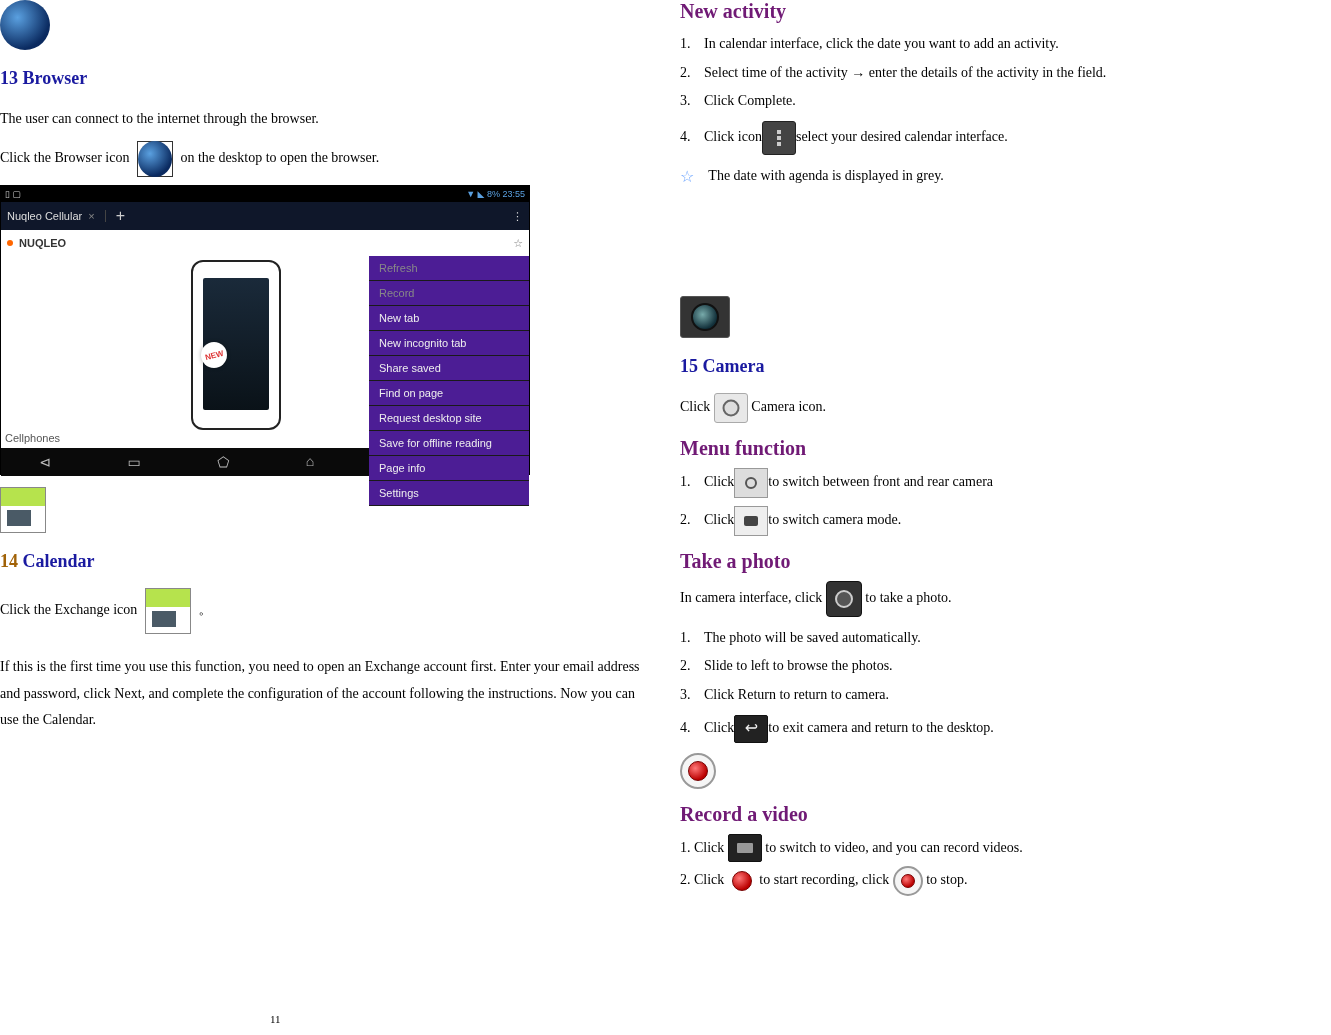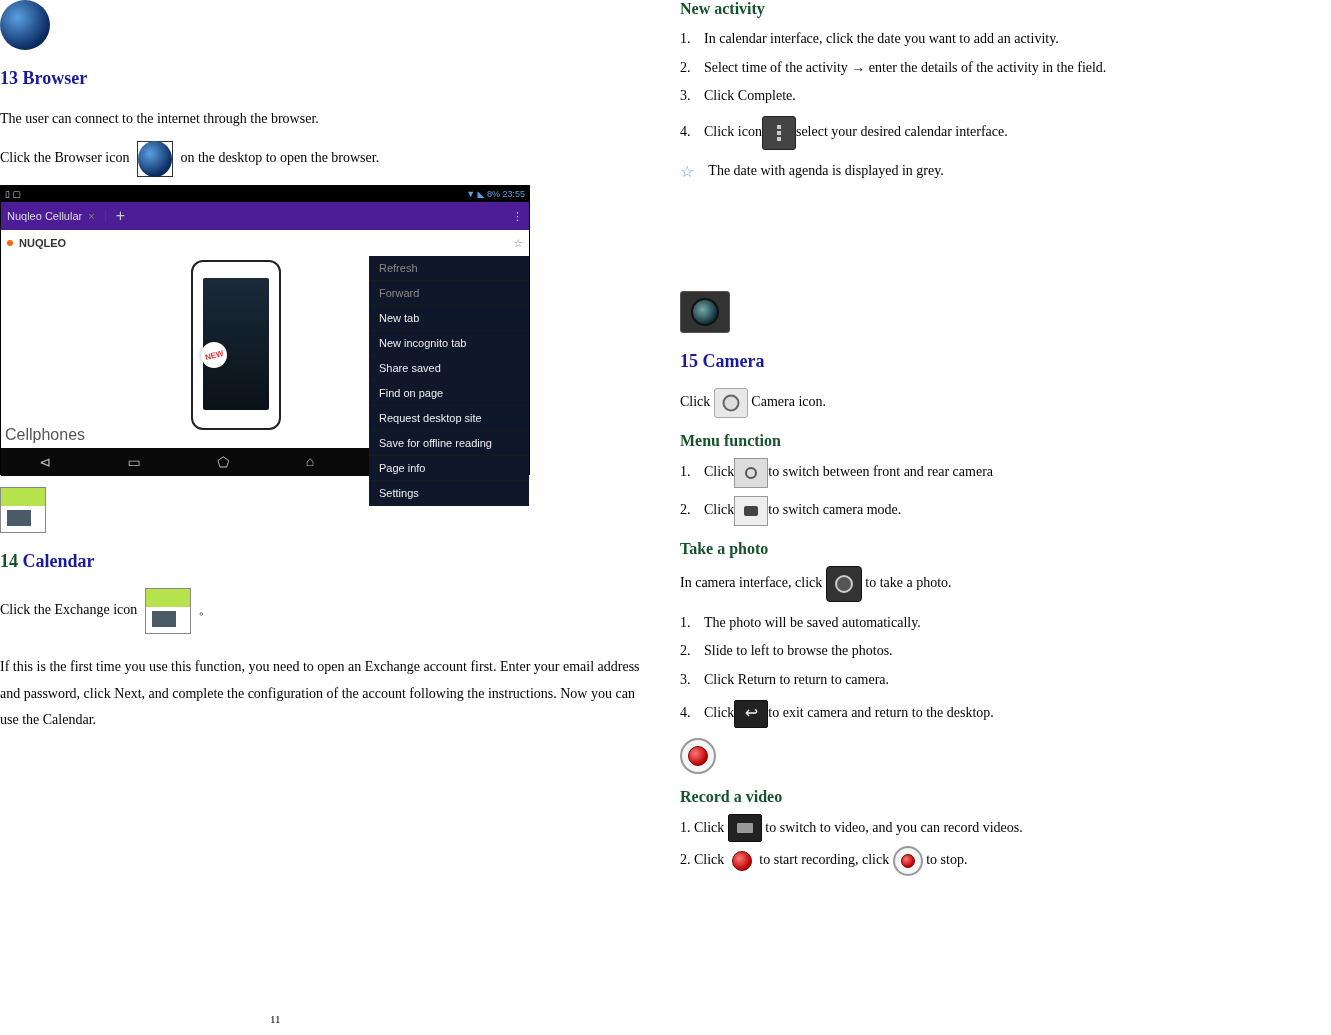--- a/index.html
+++ b/index.html
@@ -15,23 +15,23 @@
   }
   .page {
     width: 665px;
     padding: 0 10px 0 0;
     position: relative;
   }
   .page-right {
     padding: 0 0 0 15px;
   }
   .heading-blue {
-    color: #14532d;
+    color: #701a75;
     font-weight: bold;
-    font-size: 16px;
+    font-size: 20px;
     margin: 14px 0 8px 0;
   }
   .heading-main {
     color: #1a1aa0;
     font-weight: bold;
     font-size: 18px;
     margin: 18px 0 16px 0;
   }
   .para {
     font-size: 14px;
@@ -249,21 +249,21 @@
     display: flex; justify-content: space-between;
     align-items: center;
     color: #ccc;
     font-size: 9px;
     padding: 0 4px;
     font-family: Arial, sans-serif;
   }
   .bs-status .r { color: #5aa0e0; }
   .bs-tabs {
     height: 28px;
-    background: #4c1d95;
+    background: #0f172a;
     display: flex;
     align-items: center;
     color: #ddd;
     font-size: 11px;
     font-family: Arial, sans-serif;
     padding: 0 6px;
     gap: 10px;
   }
   .bs-tabs .tab { border-right: 1px solid #444; padding-right: 10px; }
   .bs-tabs .x { color: #888; margin-left: 6px; }
@@ -308,35 +308,35 @@
     background: #fff;
     border-radius: 50%;
     display: flex; align-items: center; justify-content: center;
     box-shadow: 0 0 4px rgba(0,0,0,0.3);
   }
   .bs-new span { color: #d33; font-family: Arial; font-size: 8px; font-weight: bold; transform: rotate(-15deg); }
   .bs-menu {
     position: absolute;
     right: 0; top: 0;
     width: 160px;
-    background: #0f172a;
+    background: #4c1d95;
     color: #eee;
     font-family: Arial, sans-serif;
     font-size: 11px;
   }
   .bs-menu .item {
     padding: 6px 10px;
     border-bottom: 1px solid #1a1a1a;
   }
   .bs-menu .item.dim { color: #888; }
   .bs-label {
     position: absolute;
     left: 4px; bottom: 4px;
     color: #555;
-    font-size: 16px;
+    font-size: 11px;
     font-family: Arial, sans-serif;
     text-align: right;
   }
   .bs-nav {
     height: 28px;
     background: #0a0a0a;
     display: flex;
     align-items: center;
     justify-content: space-around;
     color: #bbb;
@@ -382,21 +382,21 @@
         </span>
       <span style="color:#888">☆</span>
     </div>
     <div class="bs-body">
       <div class="bs-phone"></div>
       <div class="bs-new">
           <span>NEW</span>
         </div>
       <div class="bs-menu">
         <div class="item dim">Refresh</div>
-        <div class="item dim">Forward</div>
+        <div class="item dim">Record</div>
         <div class="item">New tab</div>
         <div class="item">New incognito tab</div>
         <div class="item">Share saved</div>
         <div class="item">Find on page</div>
         <div class="item">Request desktop site</div>
         <div class="item">Save for offline reading</div>
         <div class="item">Page info</div>
         <div class="item">Settings</div>
       </div>
       <span class="bs-label">Cellphones</span>
@@ -409,21 +409,21 @@
       <span>↺</span>
       <span>⊳</span>
     </div>
   </div>
 
   <div style="margin-top:10px">
     <div class="calendar-icon-large"></div>
   </div>
 
   <div class="heading-main">
-    <span style="color:#14532d">14</span><span> Calendar</span>
+    <span style="color:#a16207">14</span><span> Calendar</span>
   </div>
 
   <div class="para">
     <span>Click the Exchange icon </span>
     <span class="icon-box" style="width:46px;height:46px;border:none">
         <span class="calendar-icon-large" style="width:46px;height:46px"></span>
       </span>
     <span>。</span>
   </div>
 

